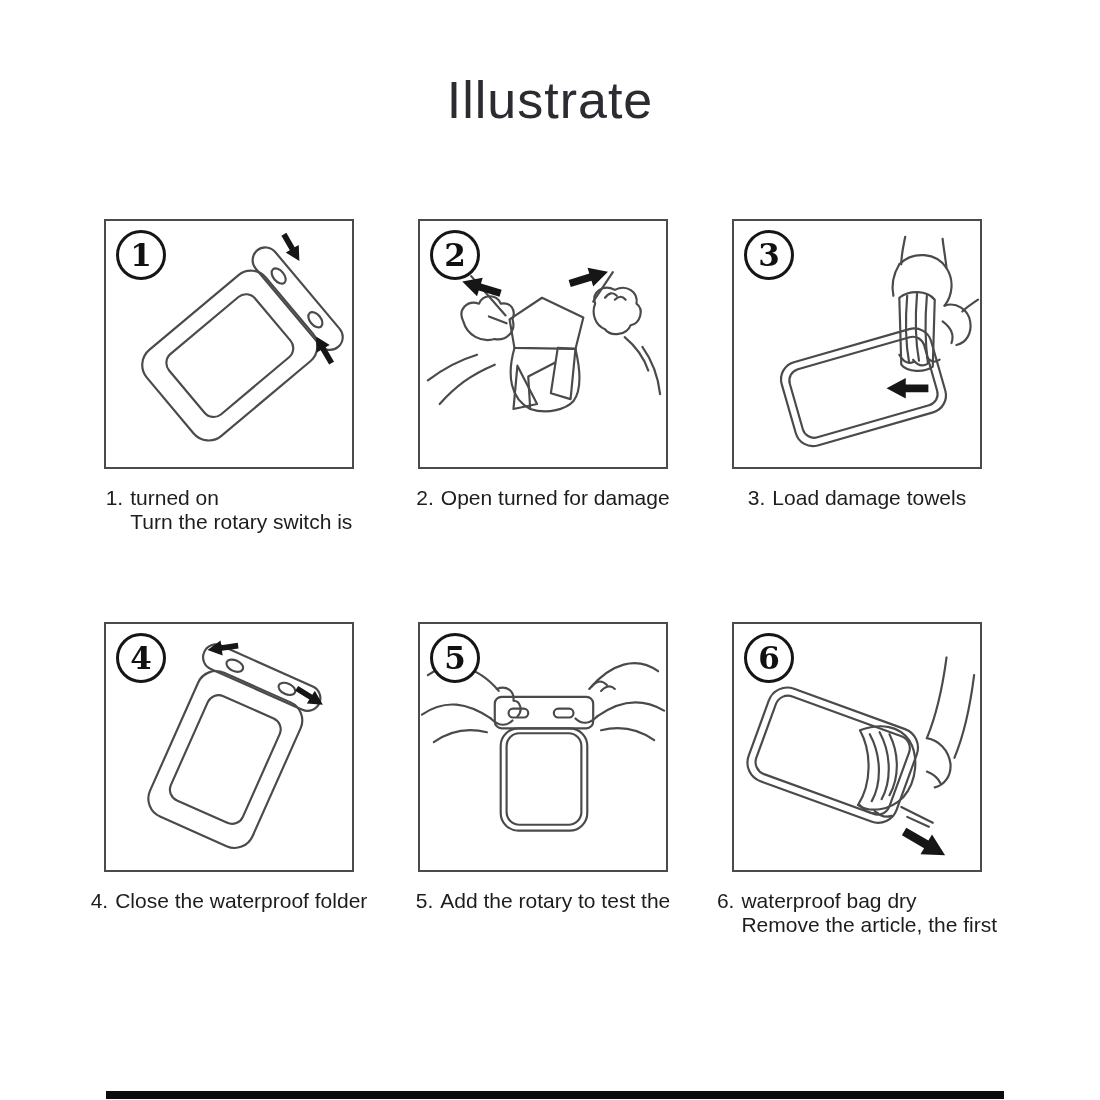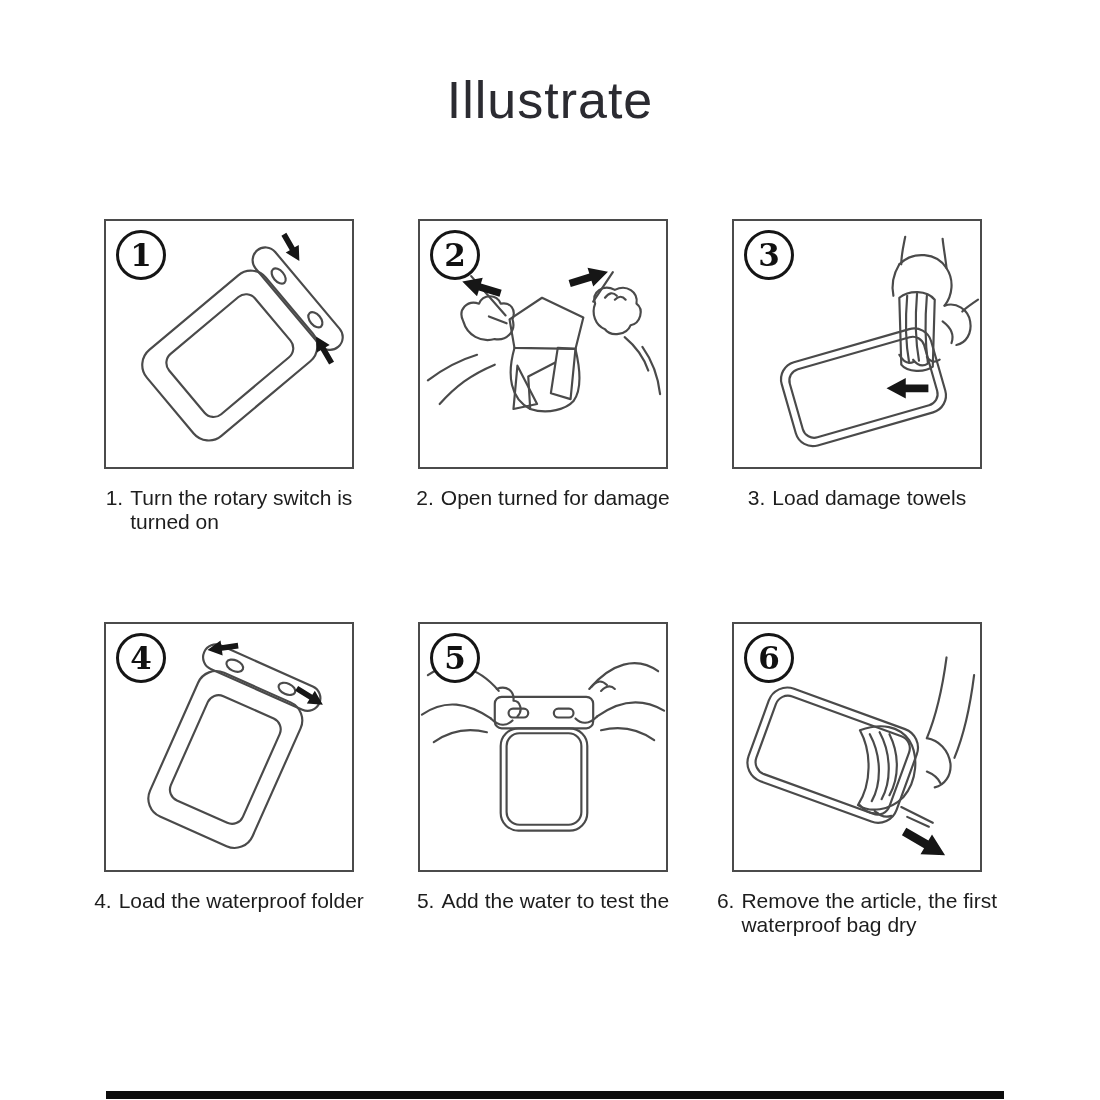--- a/index.html
+++ b/index.html
@@ -62,22 +62,22 @@
             <rect x="-57" y="-84" width="114" height="158" rx="20"></rect>
             <rect x="-40" y="-62" width="80" height="114" rx="12"></rect>
           </g>
           <path class="arw" d="M-17,-3.4 L3,-3.4 L3,-9 L20,0 L3,9 L3,3.4 L-17,3.4 Z" transform="translate(188,26) rotate(60) scale(0.85)"></path>
           <path class="arw" d="M-17,-3.4 L3,-3.4 L3,-9 L20,0 L3,9 L3,3.4 L-17,3.4 Z" transform="translate(222,132) rotate(240) scale(0.85)"></path>
         </svg>
       </div>
       <div class="caption">
         <span class="num">1.</span>
         <span class="txt">
+          <div>turned on</div>
           <div>Turn the rotary switch is</div>
-          <div>turned on</div>
         </span>
       </div>
     </div>
 
     <div class="cell">
       <div class="box">
         <div class="badge">2</div>
         <svg class="art" viewBox="0 0 250 250">
           <defs>
             <linearGradient id="g2" x1="0" y1="0" x2="0" y2="1">
@@ -157,21 +157,21 @@
             <rect x="-57" y="-88" width="114" height="160" rx="20"></rect>
             <rect x="-40" y="-66" width="80" height="116" rx="12"></rect>
           </g>
           <path class="arw" d="M-17,-3.4 L3,-3.4 L3,-9 L20,0 L3,9 L3,3.4 L-17,3.4 Z" transform="translate(120,24) rotate(172) scale(0.85)"></path>
           <path class="arw" d="M-17,-3.4 L3,-3.4 L3,-9 L20,0 L3,9 L3,3.4 L-17,3.4 Z" transform="translate(206,73) rotate(32) scale(0.85)"></path>
         </svg>
       </div>
       <div class="caption">
         <span class="num">4.</span>
         <span class="txt">
-          <div>Load the waterproof folder</div>
+          <div>Close the waterproof folder</div>
         </span>
       </div>
     </div>
 
     <div class="cell">
       <div class="box">
         <div class="badge">5</div>
         <svg class="art" viewBox="0 0 250 250">
           <rect class="ln" fill="#ececec" x="76" y="74" width="100" height="32" rx="7"></rect>
           <rect class="ln" fill="#ffffff" x="90" y="86" width="20" height="9" rx="4.5"></rect>
@@ -187,21 +187,21 @@
           <path class="ln" d="M248,88 C224,74 202,78 180,94"></path>
           <path class="ln" d="M238,118 C218,104 200,104 184,108"></path>
           <path class="ln" d="M180,94 C172,102 164,102 158,96"></path>
           <path class="ln" d="M174,64 Q182,54 190,62"></path>
           <path class="ln" d="M184,68 Q192,60 198,66"></path>
         </svg>
       </div>
       <div class="caption">
         <span class="num">5.</span>
         <span class="txt">
-          <div>Add the water to test the</div>
+          <div>Add the rotary to test the</div>
         </span>
       </div>
     </div>
 
     <div class="cell">
       <div class="box">
         <div class="badge">6</div>
         <svg class="art" viewBox="0 0 250 250">
           <g class="ln" transform="translate(105,135) rotate(20)">
             <rect x="-85" y="-50" width="160" height="100" rx="20"></rect>
@@ -218,22 +218,22 @@
           <path class="ln" d="M196,116 C208,118 218,128 220,142 C221,154 214,164 204,166"></path>
           <path class="ln" d="M196,150 Q206,154 210,162"></path>
           <path class="ln" d="M170,186 L202,202"></path>
           <path class="ln" d="M176,196 L198,206"></path>
           <path class="arw" d="M-17,-3.4 L3,-3.4 L3,-9 L20,0 L3,9 L3,3.4 L-17,3.4 Z" transform="translate(192,222) rotate(30) scale(1.3)"></path>
         </svg>
       </div>
       <div class="caption">
         <span class="num">6.</span>
         <span class="txt">
+          <div>waterproof bag dry</div>
           <div>Remove the article, the first</div>
-          <div>waterproof bag dry</div>
         </span>
       </div>
     </div>
 
   </div>
 
   <div class="bottom-bar"></div>
 </div>
 
 </body></html>

